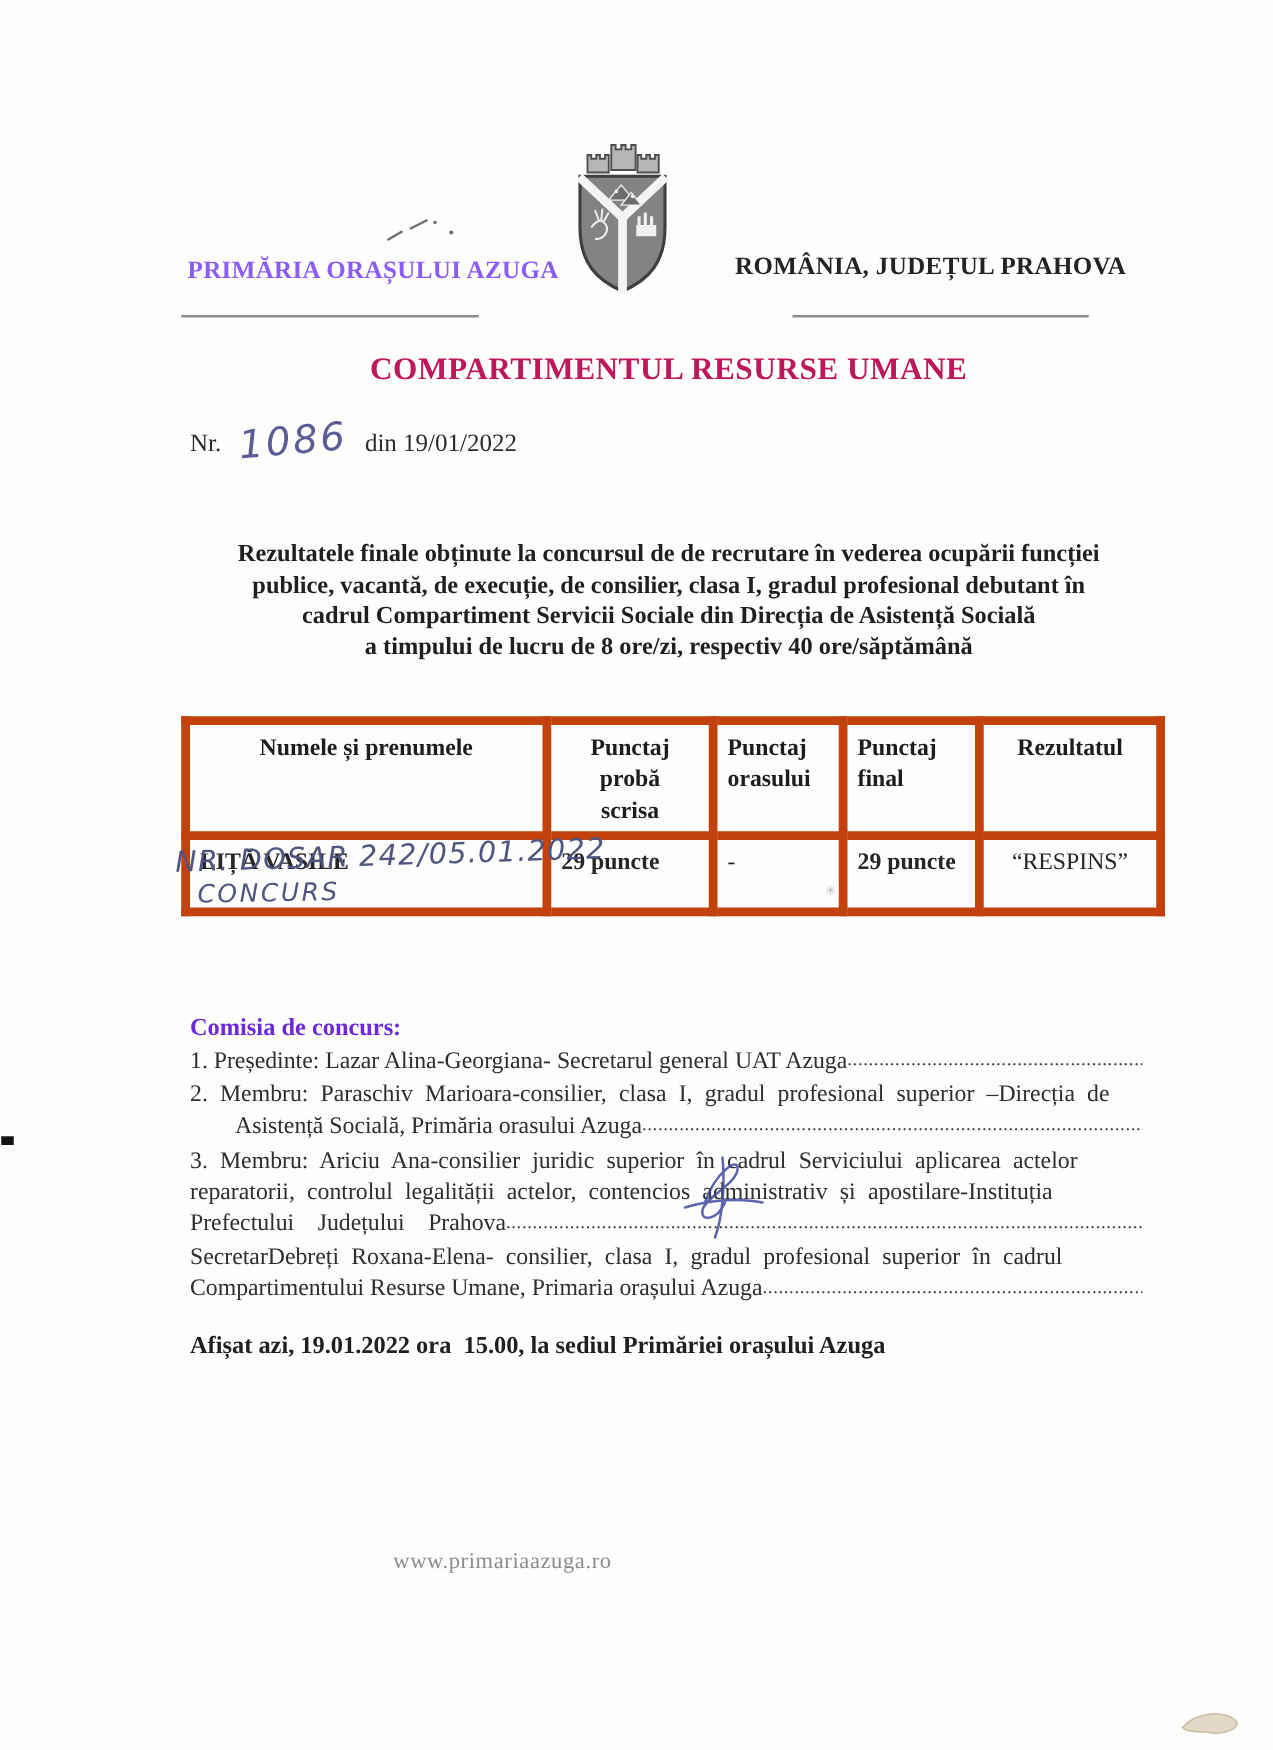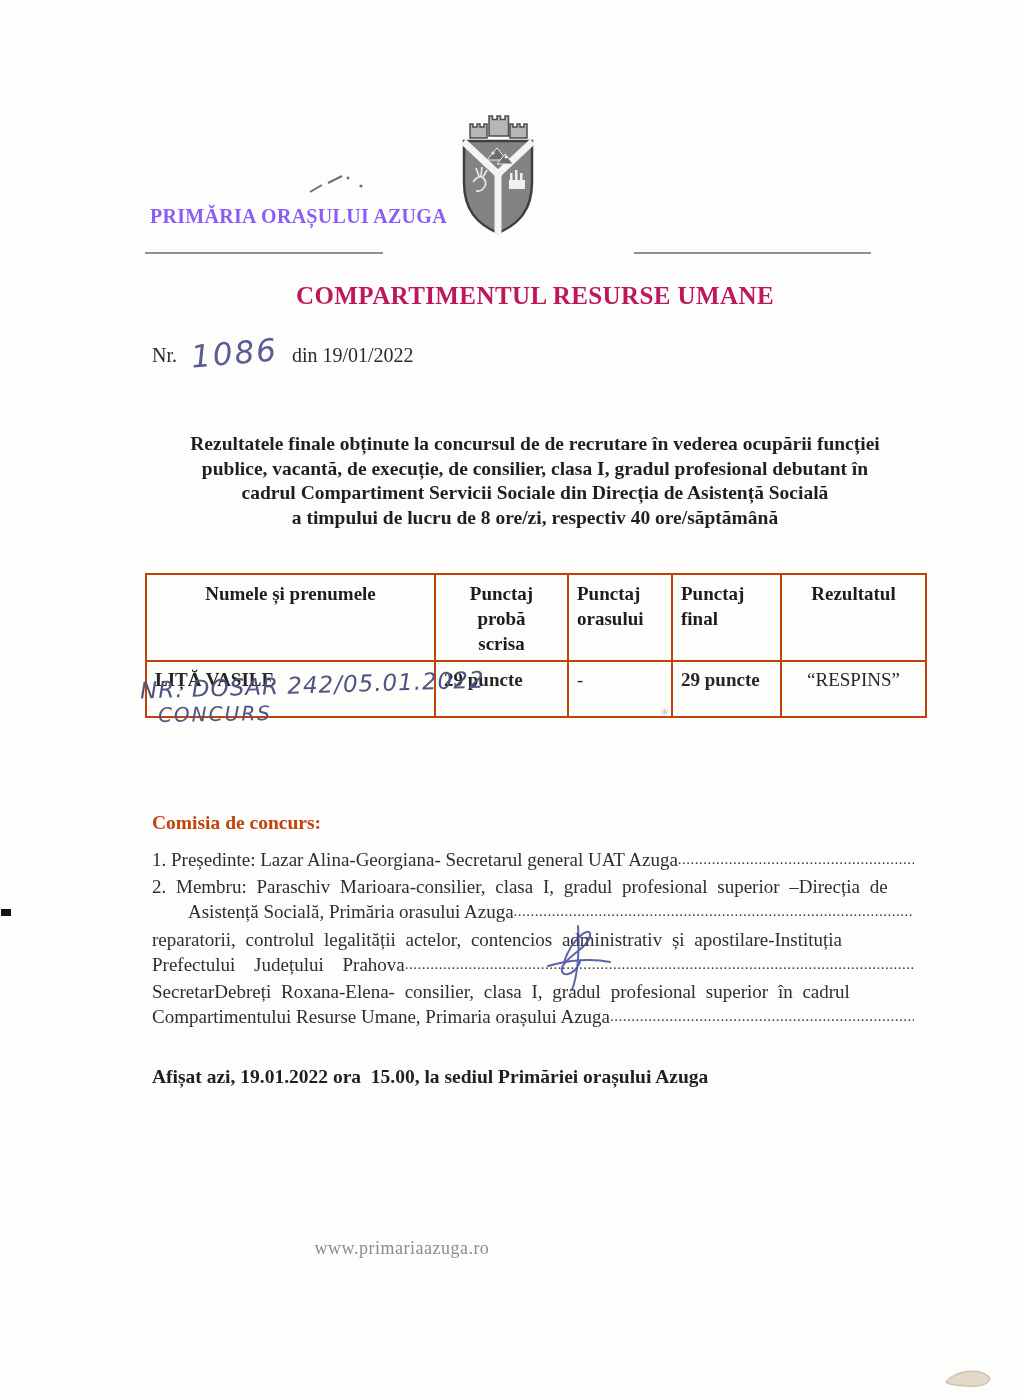--- a/index.html
+++ b/index.html
@@ -21,36 +21,36 @@
   .rule-right{left:634px;width:237px;}
   .dept-title{position:absolute;left:145px;top:282px;width:780px;text-align:center;font-size:25px;font-weight:bold;letter-spacing:.4px;color:#be185d;}
   
   .nr-line{position:absolute;left:152px;top:333px;display:flex;align-items:baseline;font-size:20px;color:#2b2b2b;}
   .hw{font-family:"DejaVu Sans", sans-serif;font-style:italic;}
   .hw-number{font-size:31px;margin:0 14px 0 14px;transform:rotate(-5deg);position:relative;top:2px;letter-spacing:2px;}
   
   .subject{position:absolute;left:145px;top:432px;width:780px;text-align:center;font-weight:bold;font-size:19.5px;line-height:24.6px;color:#1f1f1f;}
   
   table.results{position:absolute;left:145px;top:573px;border-collapse:collapse;table-layout:fixed;}
-  table.results td,table.results th{border:2px solid #c2410c;vertical-align:top;font-size:19px;}
+  table.results td,table.results th{border:7px solid #c2410c;vertical-align:top;font-size:19px;}
   th.h{font-weight:bold;padding:6px 8px 4px 8px;line-height:25px;color:#1d1d1d;}
   .h-center{text-align:center;}
   .h-left{text-align:left;}
   td.c{padding:6px 8px;line-height:24px;}
   .cell-name{text-align:left;font-weight:bold;font-size:20px;}
   .cell-score{font-weight:bold;text-align:left;}
   .cell-result{text-align:center;font-size:17px;padding-top:8px;}
   .row-data td{height:42px;}
   
   .hw-dosar{position:absolute;left:140px;top:672px;font-size:23px;color:#4e5580;transform:rotate(-1.8deg);letter-spacing:1px;white-space:nowrap;}
   .hw-concurs{position:absolute;left:158px;top:702px;font-size:20px;color:#4e5580;transform:rotate(-1deg);letter-spacing:2px;}
   .smudge{position:absolute;left:660px;top:706px;font-size:11px;color:#9a9a9a;opacity:.65;font-family:"DejaVu Sans",sans-serif;}
   
   .commission{position:absolute;left:152px;top:812px;width:762px;font-size:19px;color:#2e2e2e;}
-  .commission-heading{font-weight:bold;font-size:19.5px;margin-bottom:13px;color:#c2410c;}
+  .commission-heading{font-weight:bold;font-size:19.5px;margin-bottom:2px;color:#6d28d9;}
   .c-line{display:flex;align-items:baseline;line-height:25.2px;}
   .c-text{white-space:nowrap;}
   .c-dots{flex:1 1 auto;overflow:hidden;white-space:nowrap;font-size:15px;letter-spacing:.5px;color:#3a3a3a;position:relative;top:-2px;}
   .ws-md .c-text{word-spacing:5px;}
   .ws-lg .c-text{word-spacing:14px;}
   .indent2{padding-left:36px;}
   
   .posted{position:absolute;left:152px;top:1066px;font-weight:bold;font-size:19.5px;color:#1f1f1f;}
   .footer-url{position:absolute;left:0;top:1238px;width:804px;text-align:center;font-size:18px;color:#8c8c8c;letter-spacing:.5px;}
   
@@ -102,20 +102,21 @@
     </g>
 
     <g fill="#f0f0f0">
       <rect x="52" y="68" width="16" height="9"></rect>
       <rect x="53" y="61" width="2.5" height="7"></rect>
       <rect x="58" y="58" width="2.5" height="10"></rect>
       <rect x="63" y="61" width="2.5" height="7"></rect>
     </g>
   </svg>
 
+  <div class="org-right">ROMÂNIA, JUDEȚUL PRAHOVA</div>
 
   <div class="rule rule-left"></div>
   <div class="rule rule-right"></div>
 
   <div class="dept-title">COMPARTIMENTUL RESURSE UMANE</div>
 
   <div class="nr-line">
     <span>Nr.</span>
     <span class="hw hw-number" style="color:#5b5b96;">1086</span>
     <span>din 19/01/2022</span>
@@ -179,20 +180,23 @@
       <span class="c-dots">........................................................................................................................................................................</span>
     </div>
     <div class="c-line ws-md">
       <span class="c-text">2.  Membru: Paraschiv Marioara-consilier, clasa I, gradul profesional superior –Direcția de</span>
     </div>
     <div class="c-line indent2">
       <span class="c-text">Asistență Socială, Primăria orasului Azuga</span>
       <span class="c-dots">........................................................................................................................................................................</span>
     </div>
     <div class="c-line ws-md">
+      <span class="c-text">3. Membru: Ariciu Ana-consilier juridic superior în cadrul Serviciului aplicarea actelor</span>
+    </div>
+    <div class="c-line ws-md">
       <span class="c-text">reparatorii, controlul legalității actelor, contencios administrativ și apostilare-Instituția</span>
     </div>
     <div class="c-line ws-lg">
       <span class="c-text">Prefectului Județului Prahova</span>
       <span class="c-dots">........................................................................................................................................................................</span>
     </div>
     <div class="c-line ws-md">
       <span class="c-text">SecretarDebreți Roxana-Elena- consilier, clasa I, gradul profesional superior în cadrul</span>
     </div>
     <div class="c-line">

